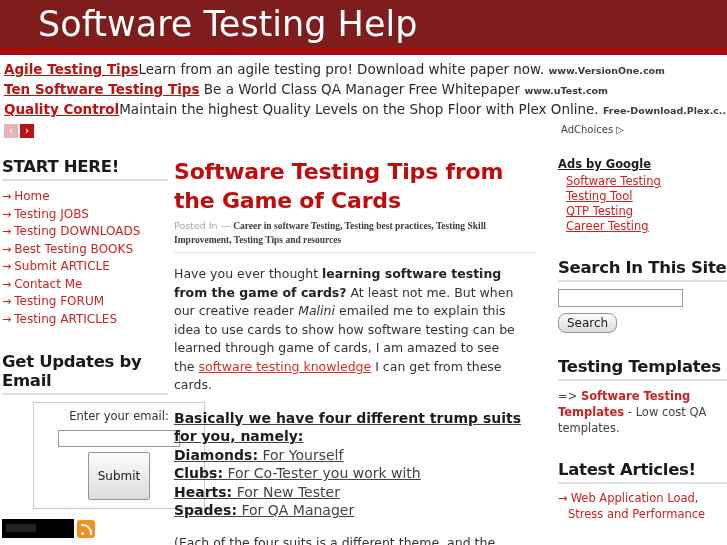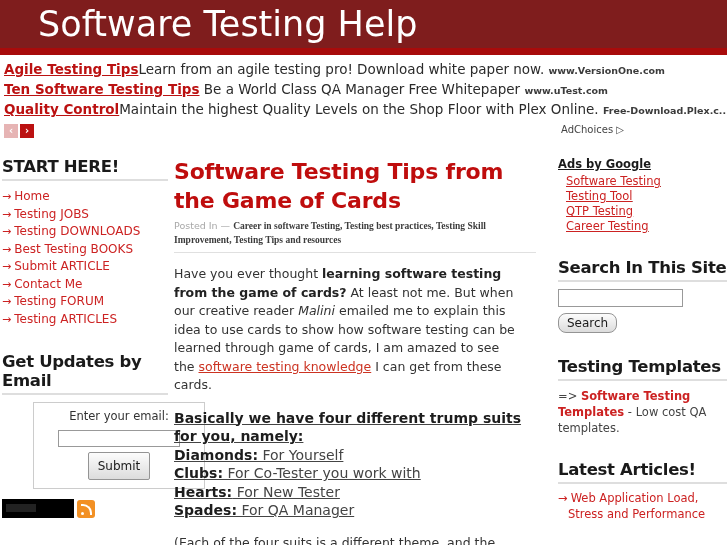--- a/index.html
+++ b/index.html
@@ -171,21 +171,21 @@
     height: 17px;
     border: 1px solid #999999;
     box-sizing: border-box;
     font-size: 11px;
     font-family: "DejaVu Sans", "Liberation Sans", sans-serif;
   }
   .subbtn {
     margin-top: 5px;
     font-size: 12px;
     font-family: "DejaVu Sans", "Liberation Sans", sans-serif;
-    padding: 6px 9px;
+    padding: 16px 9px;
     border: 1px solid #949494;
     background: linear-gradient(#fcfcfc, #dcdcdc);
     color: #1a1a1a;
     border-radius: 2px;
   }
   .social-row {
     margin-top: 10px;
     display: flex;
     align-items: center;
   }

